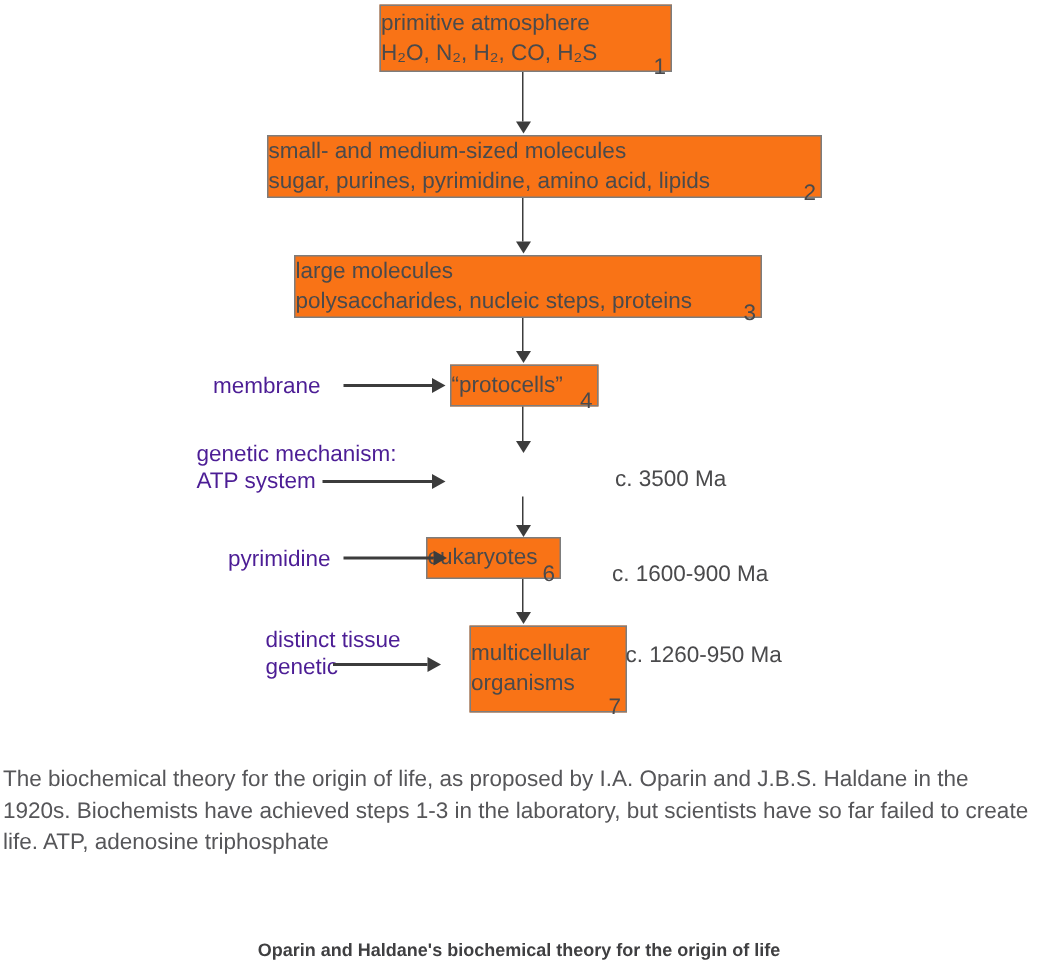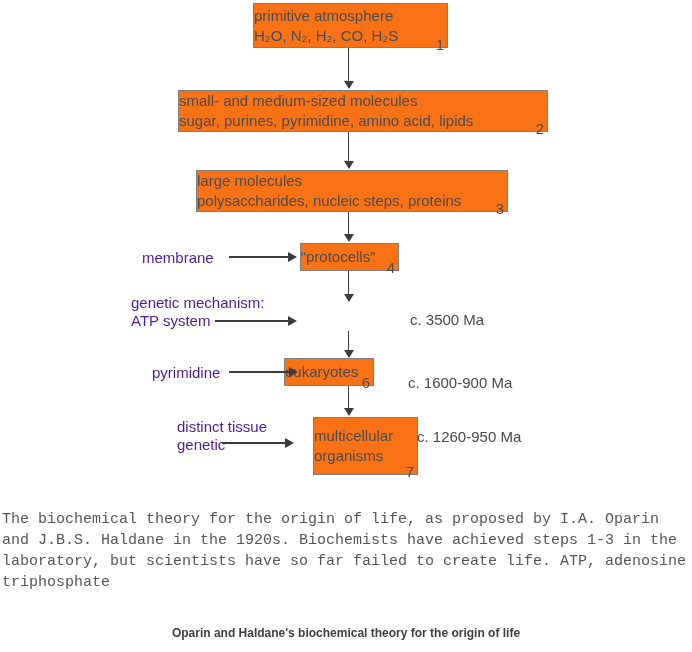--- a/index.html
+++ b/index.html
@@ -86,21 +86,20 @@
     white-space: nowrap;
   }
   .caption {
     position: absolute;
     left: 2px;
     top: 509px;
     width: 690px;
     font-size: 15px;
     line-height: 21px;
     color: #565659;
-    font-family: Liberation Mono, monospace;
   }
   .footer-title {
     position: absolute;
     left: 0;
     top: 626px;
     width: 692px;
     text-align: center;
     font-size: 12px;
     font-weight: bold;
     color: #3f3f41;

